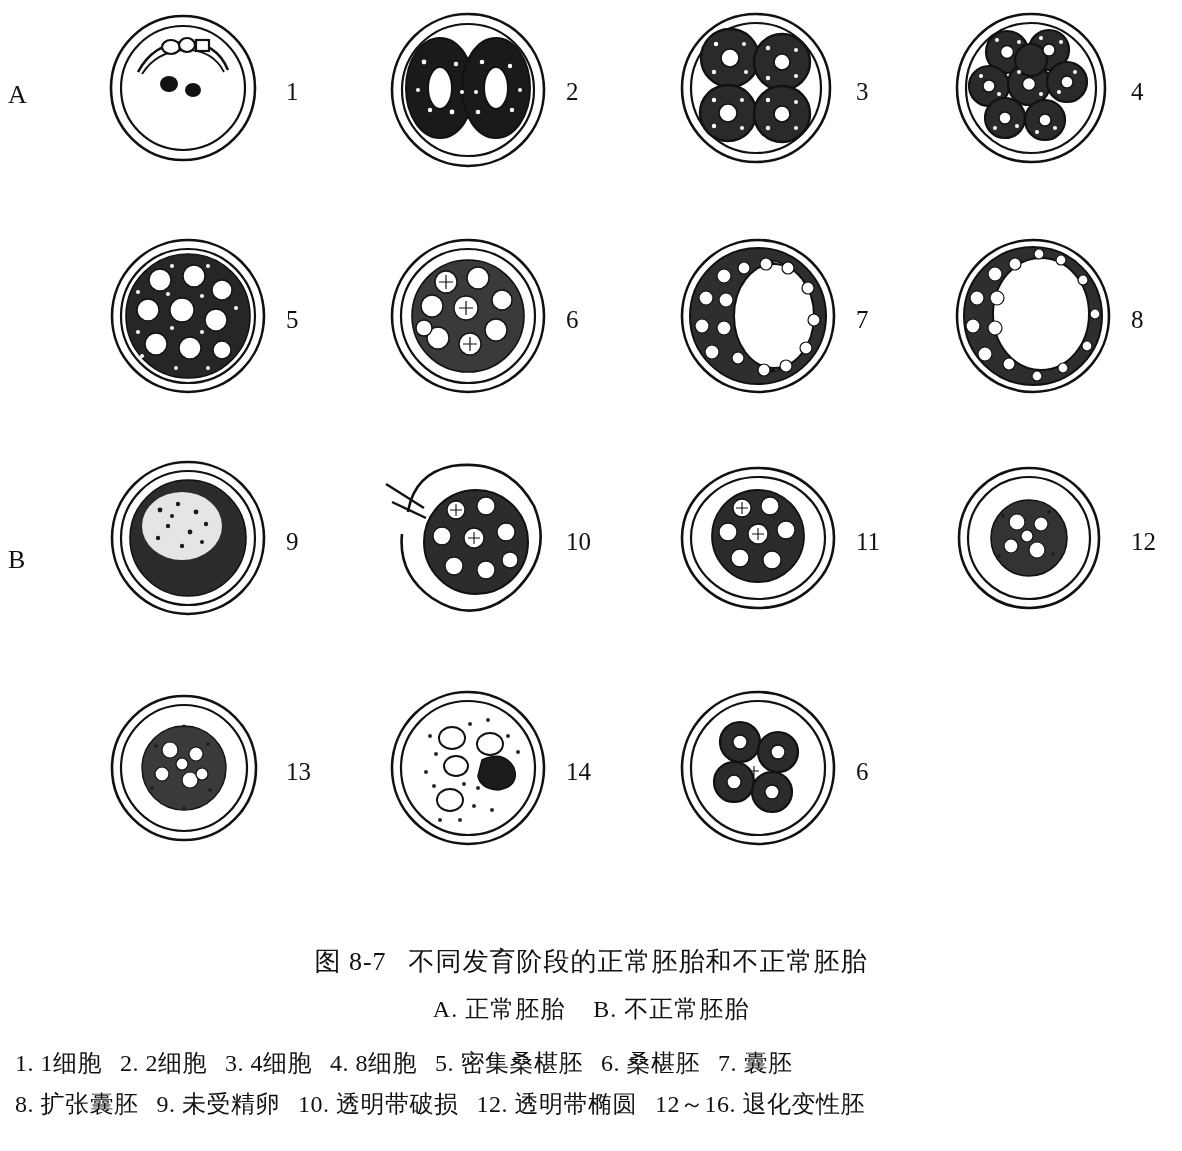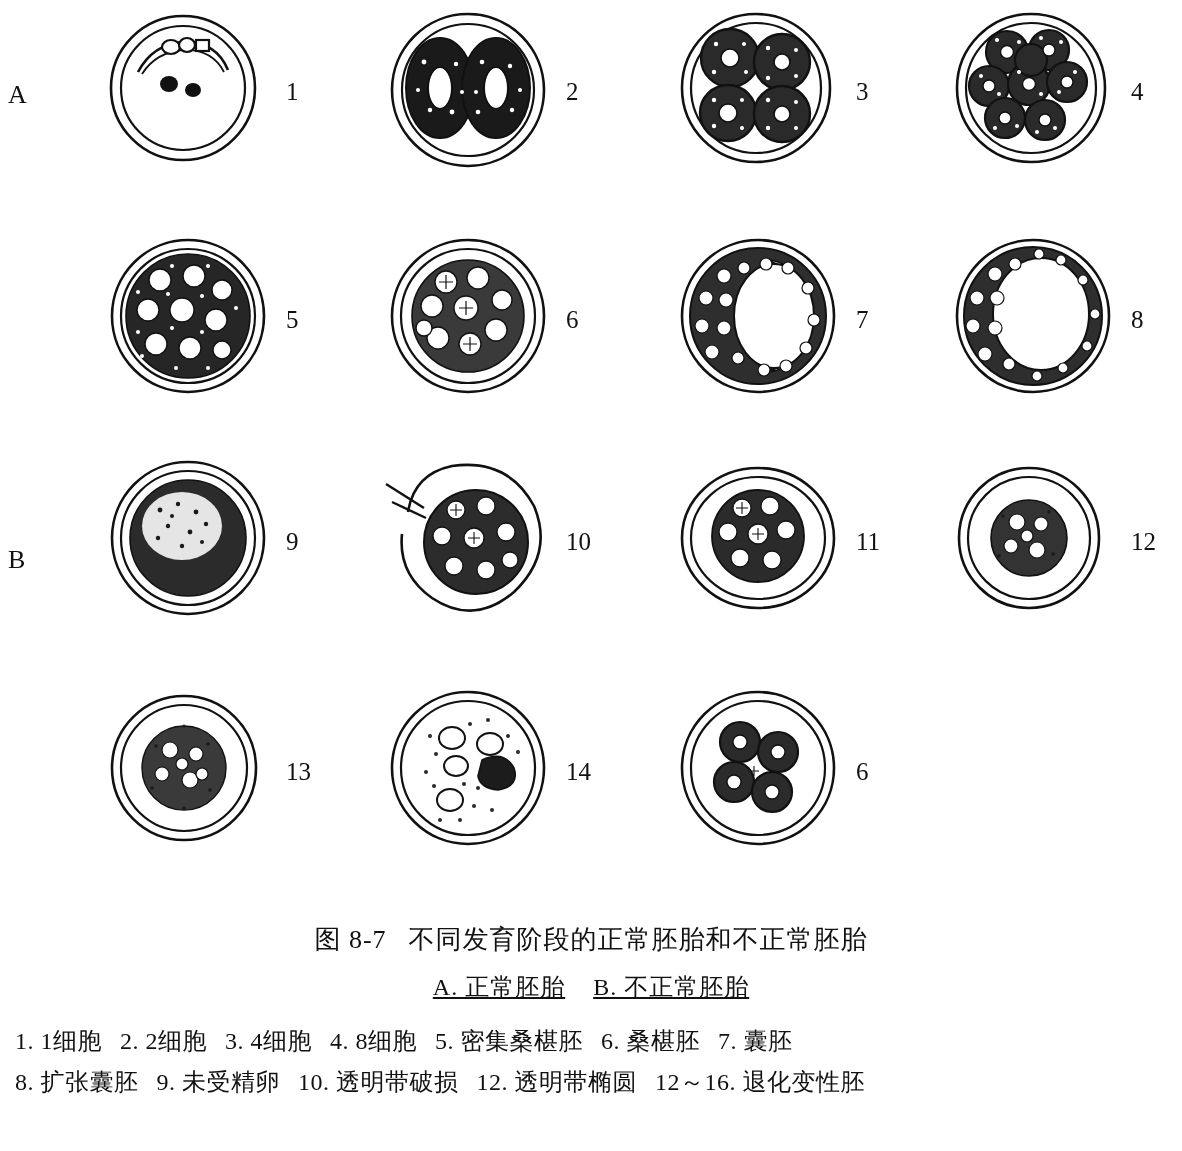--- a/index.html
+++ b/index.html
@@ -68,38 +68,38 @@
   .cell-0 .num { left: 216px; }
   .cell-1 .num { left: 216px; }
   .cell-2 .num { left: 216px; }
   .cell-3 .num { left: 216px; }
 
   svg { display: block; }
 
   .caption-block {
     position: absolute;
     left: 0;
-    top: 922px;
+    top: 944px;
     width: 1182px;
     text-align: center;
     font-family: "Liberation Serif", serif;
     color: #111;
   }
   .cap-title {
     font-size: 26px;
     letter-spacing: 1px;
     margin-bottom: 14px;
   }
   .cap-title .fignum { margin-right: 22px; }
   .cap-sub {
     font-size: 24px;
     letter-spacing: 1px;
     margin-bottom: 18px;
   }
-  .cap-sub span { margin: 0 14px; text-decoration: underline; }
+  .cap-sub span { margin: 0 14px; }
   .legend {
     font-size: 24px;
     letter-spacing: 0.5px;
     line-height: 1.72;
     text-align: left;
     padding: 0 6px;
   }
   .legend .lg { white-space: nowrap; margin: 0 9px; }
 </style>
 </head>

